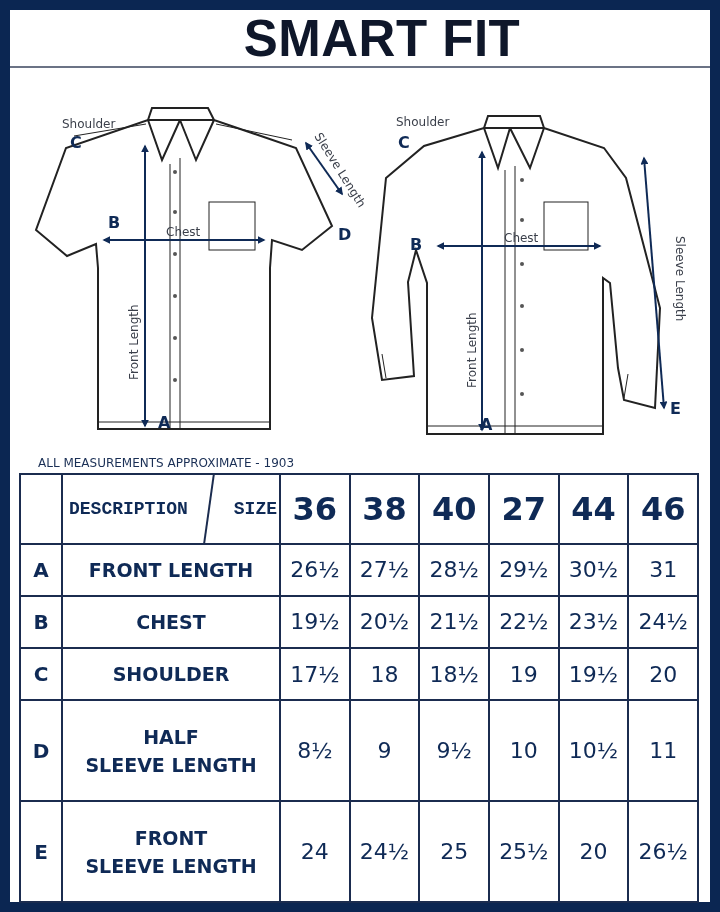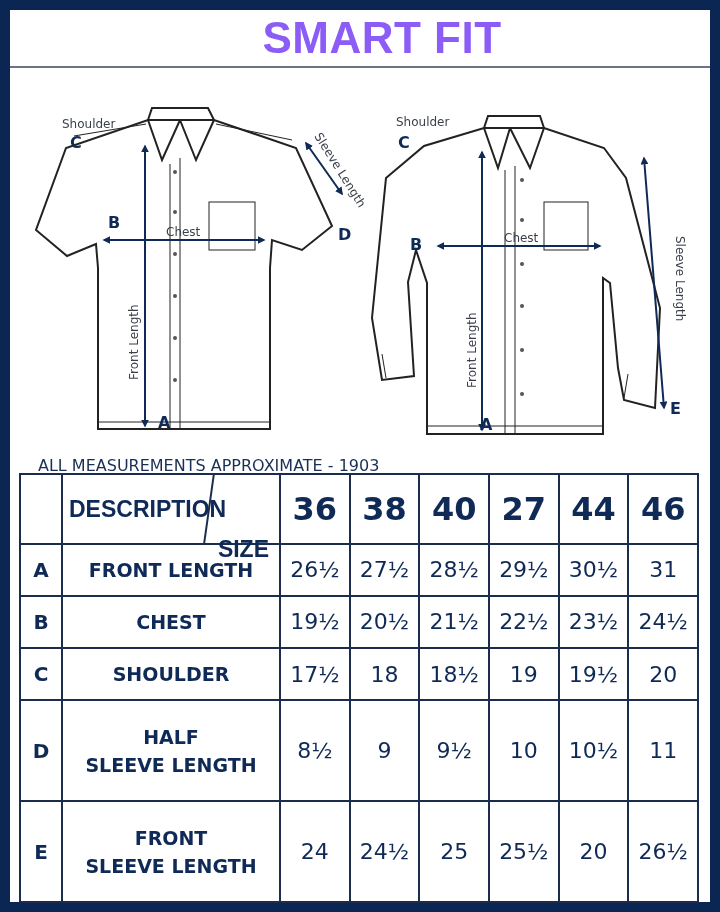--- a/index.html
+++ b/index.html
@@ -1,31 +1,31 @@
 <!DOCTYPE html>
 <html><head>
 <meta charset="utf-8">
 <style>
   html,body{margin:0;padding:0;}
   body{width:720px;height:912px;background:#0b2652;position:relative;overflow:hidden;font-family:"Liberation Sans",sans-serif;}
   .panel{position:absolute;left:10px;top:10px;width:700px;height:892px;background:#fff;}
   .title-band{position:absolute;left:0;top:0;width:700px;height:56px;border-bottom:2px solid #6b7385;display:flex;align-items:center;justify-content:center;}
-  .title{font-family:"Liberation Sans",sans-serif;font-weight:bold;font-size:44px;color:#8b5cf6;letter-spacing:0.5px;margin-left:44px;}
+  .title{font-family:"Liberation Sans",sans-serif;font-weight:bold;font-size:51px;color:#0f172a;letter-spacing:0.5px;margin-left:44px;}
   .diagrams{position:absolute;left:0;top:58px;width:700px;height:380px;}
   .diagrams svg{position:absolute;left:0;top:0;}
-  .note{position:absolute;top:446px;font-size:16px;color:#1a2f55;font-family:"DejaVu Sans",sans-serif;}
+  .note{position:absolute;top:446px;font-size:12px;color:#1a2f55;font-family:"DejaVu Sans",sans-serif;}
   .note.left{left:28px;}
   .note.right{right:30px;}
   table.sizes{position:absolute;left:9px;top:463px;width:680px;height:430px;border-collapse:collapse;table-layout:fixed;}
   table.sizes td{border:2px solid #1b2c4f;text-align:center;vertical-align:middle;color:#0f2a56;padding:0;}
   .col-letter{width:42px;}
   .col-desc{width:218px;}
-  .hdr-desc{position:relative;font-family:Liberation Sans, sans-serif;font-weight:bold;font-size:23px;}
+  .hdr-desc{position:relative;font-family:Liberation Mono, monospace;font-weight:bold;font-size:18px;}
   .hdr-desc .d{position:absolute;left:6px;top:50%;transform:translateY(-50%);}
-  .hdr-desc .s{position:absolute;right:10px;top:50%;transform:translateY(-50%);margin-top:40px;}
+  .hdr-desc .s{position:absolute;right:2px;top:50%;transform:translateY(-50%);}
   .hdr-desc .slash{position:absolute;left:145px;top:0;width:2px;height:100%;background:#1b2c4f;transform:skewX(-8deg);}
   .hdr-size{font-family:"DejaVu Sans",sans-serif;font-weight:bold;font-size:32px;}
   .row-letter{font-family:"DejaVu Sans",sans-serif;font-weight:bold;font-size:20px;}
   .row-desc{font-family:"DejaVu Sans",sans-serif;font-weight:bold;font-size:19px;line-height:28px;}
   .cell{font-family:"DejaVu Sans",sans-serif;font-size:22px;border-radius:9px;}
   .diag-label{font-family:"DejaVu Sans",sans-serif;fill:#3a3f4a;}
   .diag-letter{font-family:"DejaVu Sans",sans-serif;font-weight:bold;fill:#0f2a56;}
 </style>
 </head>
 <body>

